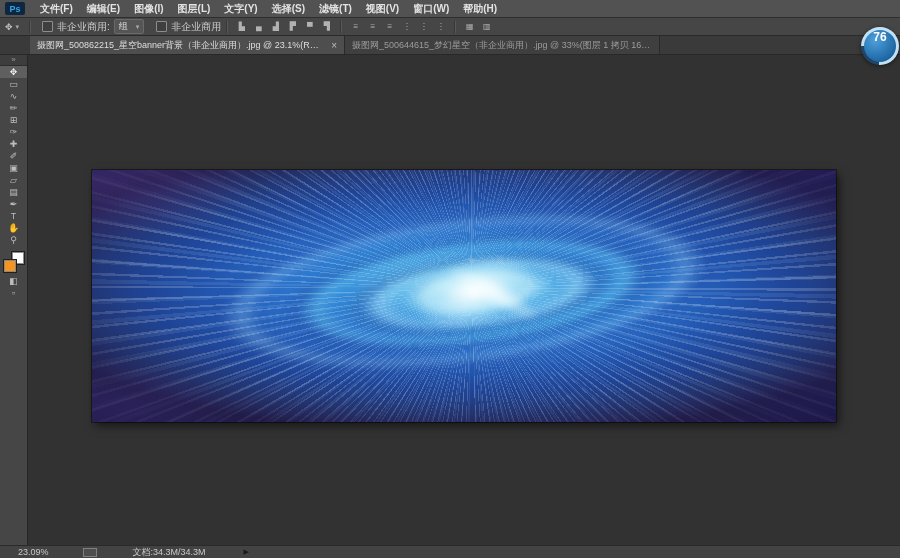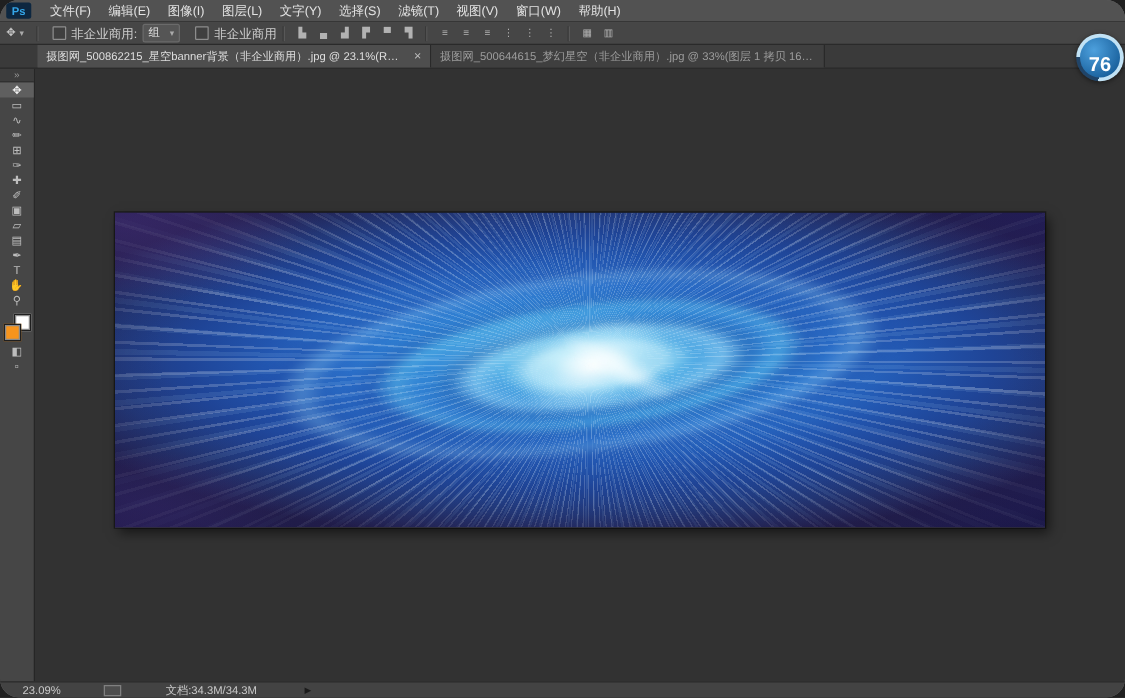--- a/index.html
+++ b/index.html
@@ -1,24 +1,24 @@
 <!DOCTYPE html>
 <html><head>
 <meta charset="utf-8">
 <style>
   html,body{margin:0;padding:0;}
   body{font-family:"Liberation Sans","DejaVu Sans",sans-serif;background:#202020;}
-  .app{position:relative;width:900px;height:558px;overflow:hidden;background:#737373;border-radius:15px;}
+  .app{position:relative;width:900px;height:558px;overflow:hidden;background:#22c55e;}
 
   
   .menubar{position:absolute;top:0;left:0;right:0;height:17px;background:#525252;
     border-bottom:1px solid #2e2e2e;display:flex;align-items:center;color:#e3e3e3;font-size:10px;z-index:10;}
   .ps-logo{width:20px;height:13px;margin:0 8px 0 5px;background:#0d2740;color:#34a5e8;
     font-weight:bold;font-size:9px;display:flex;align-items:center;justify-content:center;border-radius:2px;}
-  .menu-item{padding:0 7px;white-space:nowrap;cursor:default;}
+  .menu-item{padding:0 7px;white-space:nowrap;cursor:default;font-weight:bold;}
 
   
   .optionsbar{position:absolute;top:18px;left:0;right:0;height:17px;background:#464646;
     border-bottom:1px solid #2a2a2a;display:flex;align-items:center;color:#cfcfcf;font-size:10px;z-index:10;}
   .tool-preset{display:inline-flex;align-items:center;gap:3px;padding:0 5px;color:#c5c5c5;font-size:9px;}
   .caret{font-size:7px;color:#aaa;}
   .sep{width:1px;height:12px;background:#383838;border-right:1px solid #585858;margin:0 5px;}
   .cb{display:inline-block;width:9px;height:9px;border:1px solid #8d8d8d;background:#3f3f3f;margin:0 4px 0 6px;border-radius:1px;}
   .lbl{white-space:nowrap;}
   .sel{display:inline-flex;align-items:center;height:13px;background:#555;border:1px solid #6a6a6a;
@@ -80,23 +80,23 @@
     display:flex;align-items:center;color:#c9c9c9;font-size:9px;z-index:10;gap:28px;}
   .statusbar .zoom{margin-left:18px;}
   .scratch{display:inline-block;width:12px;height:7px;border:1px solid #808080;background:#4e4e4e;margin:0 8px 0 6px;}
   .docinfo{white-space:nowrap;text-align:center;}
   .expand{margin-left:10px;font-size:7px;color:#1a1a1a;}
 
   
   .badge{position:absolute;top:27px;right:1px;width:38px;height:38px;border-radius:50%;z-index:60;
     background:conic-gradient(from -90deg, rgba(200,235,255,0.95) 0deg 274deg, rgba(30,70,110,0.9) 274deg 360deg);
     box-shadow:0 1px 4px rgba(0,0,0,0.5);}
-  .badge-inner{position:absolute;inset:3px;border-radius:50%;color:#fff;font-size:16px;font-weight:bold;
+  .badge-inner{position:absolute;inset:3px;border-radius:50%;color:#fff;font-size:12px;font-weight:bold;
     background:radial-gradient(circle at 35% 32%, #4da0dd, #1b639f 75%, #124a7c 100%);
-    display:flex;align-items:flex-end;justify-content:center;}
+    display:flex;align-items:flex-start;justify-content:center;}
 </style>
 </head>
 <body>
 
 <div class="app">
 
   <div class="menubar">
     <div class="ps-logo">Ps</div>
     <div class="menu-item">文件(F)</div>
     <div class="menu-item">编辑(E)</div>

